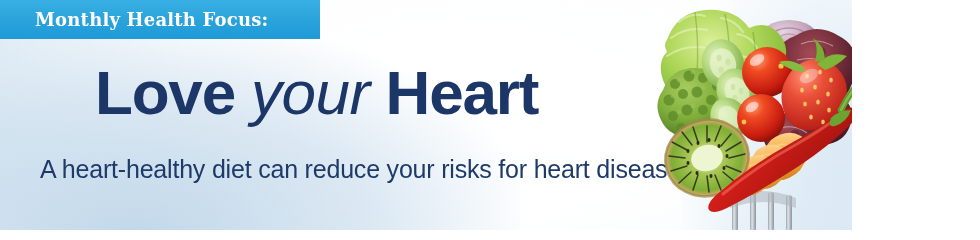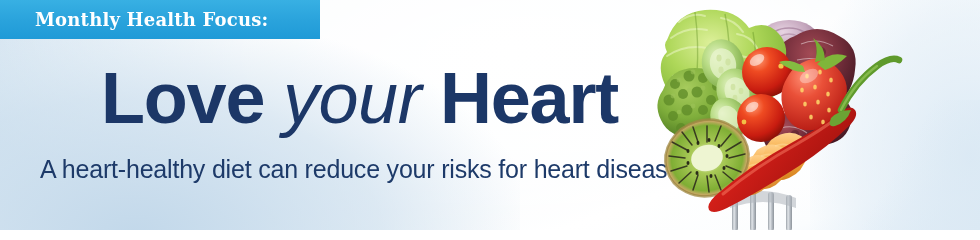--- a/index.html
+++ b/index.html
@@ -2,21 +2,21 @@
 <html><head>
 <meta charset="utf-8">
 <style>
   html, body {
     margin: 0;
     padding: 0;
     background: #ffffff;
   }
   .banner {
     position: relative;
-    width: 980px;
+    width: 852px;
     height: 230px;
     overflow: hidden;
     font-family: "Liberation Sans", sans-serif;
     
     background:
       radial-gradient(ellipse 780px 300px at 52% 22%, #ffffff 0%, rgba(255,255,255,0.92) 34%, rgba(255,255,255,0.0) 72%),
       linear-gradient(160deg, #cfe0ee 0%, #dceaf4 16%, #eef5fa 38%, #f8fbfd 58%, #ffffff 74%, #fbfdfe 88%, #eaf2f9 100%);
   }
   
   .bg-bl {
@@ -57,23 +57,23 @@
     font-size: 18px;
     font-weight: 700;
     letter-spacing: 0.2px;
     margin-left: 35px;
     white-space: nowrap;
   }
 
   
   .headline {
     position: absolute;
-    left: 101px;
+    left: 95px;
     top: 62px;
-    font-size: 72px;
+    font-size: 62px;
     line-height: 1;
     color: #1c3767;
     white-space: nowrap;
     letter-spacing: -1.2px;
   }
   .hl-bold   { font-weight: 700; }
   .hl-italic { font-weight: 400; font-style: italic; letter-spacing: -0.5px; }
 
   
   .subtitle {

